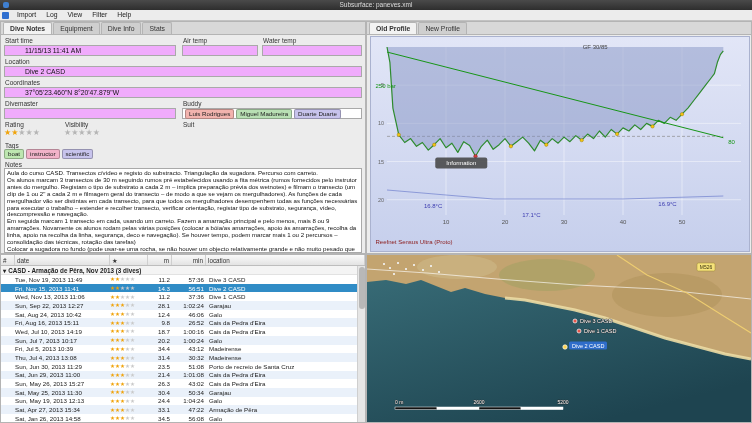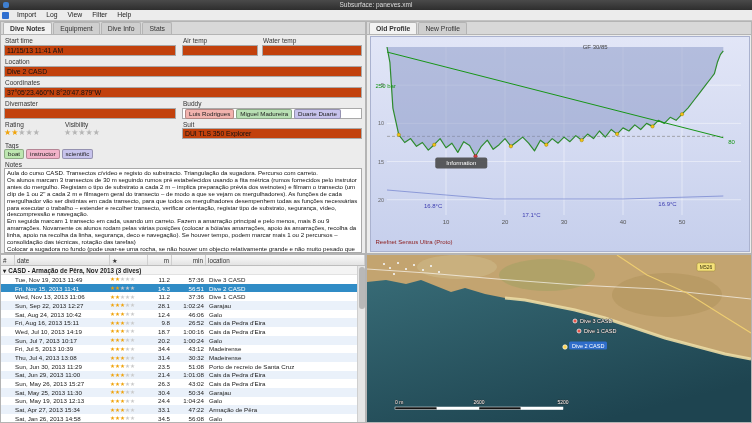--- a/index.html
+++ b/index.html
@@ -21,21 +21,21 @@
   #mapPanel{left:366px;top:254px;width:386px;height:169px;background:#2b5a66;}
 
   
   .tabbar{height:13px;background:#d8d8d8;border-bottom:1px solid #b4b4b4;display:flex;align-items:flex-end;padding-left:2px;gap:1px;}
   .tab{font-size:6.8px;padding:1px 6px 1px 6px;background:#cfcfcf;border:1px solid #b4b4b4;border-bottom:none;border-radius:2px 2px 0 0;color:#333;line-height:9px;}
   .tab.active{background:#f2f2f2;font-weight:bold;}
 
   
   .fbody{position:relative;width:100%;height:220px;}
   .flabel{position:absolute;font-size:6.5px;color:#333;}
-  .finput{position:absolute;height:11px;background:#c2410c;border:1px solid #a9a9a9;font-size:6.8px;font-family:"Liberation Sans",sans-serif;padding:0 2px;color:#111;}
+  .finput{position:absolute;height:11px;background:#f0abfc;border:1px solid #a9a9a9;font-size:6.8px;font-family:"Liberation Sans",sans-serif;padding:0 20px;color:#111;}
   .chiprow{position:absolute;display:flex;gap:2px;align-items:center;}
   .chipfield{background:#fff;border:1px solid #a9a9a9;padding:0 2px;}
   .chip{font-size:6.2px;line-height:8px;padding:0 3px;border-radius:2px;border:1px solid rgba(0,0,0,.25);white-space:nowrap;}
   .starrow{position:absolute;display:flex;}
   .star{font-size:8px;line-height:9px;color:#b5b5b5;}
   .star.filled{color:#f0a30a;}
   .notesbox{position:absolute;background:#fff;border:1px solid #a9a9a9;font-size:6.1px;line-height:6.9px;padding:1px 2px;white-space:pre-wrap;overflow:hidden;color:#111;}
 
   
   .dl-header{display:flex;height:11px;background:linear-gradient(#fafafa,#e3e3e3);border-bottom:1px solid #bdbdbd;font-size:6.3px;color:#333;align-items:center;}
@@ -125,21 +125,20 @@
         <span class="star">★</span>
         <span class="star">★</span>
       </div>
     <div class="starrow" style="left:63px;top:93px">
         <span class="star">★</span>
         <span class="star">★</span>
         <span class="star">★</span>
         <span class="star">★</span>
         <span class="star">★</span>
       </div>
-    <input class="finput" style="left: 181px; top: 93px; width: 180px;" value="DUI TLS 350 Explorer">
 
     <span class="flabel" style="left:4px;top:107px">Tags</span>
     <div class="chiprow" style="left:3px;top:114px">
         <span class="chip" style="background: rgb(189, 230, 176);">boat</span>
         <span class="chip" style="background: rgb(242, 179, 201);">instructor</span>
         <span class="chip" style="background: rgb(199, 195, 236);">scientific</span>
       </div>
 
     <span class="flabel" style="left:4px;top:126px">Notes</span>
     <div class="notesbox" style="left:3px;top:133px;width:358px;height:85px">Aula do curso CASD. Transectos c/vídeo e registo do substracto. Triangulação da sugadora. Percurso com carreto.

